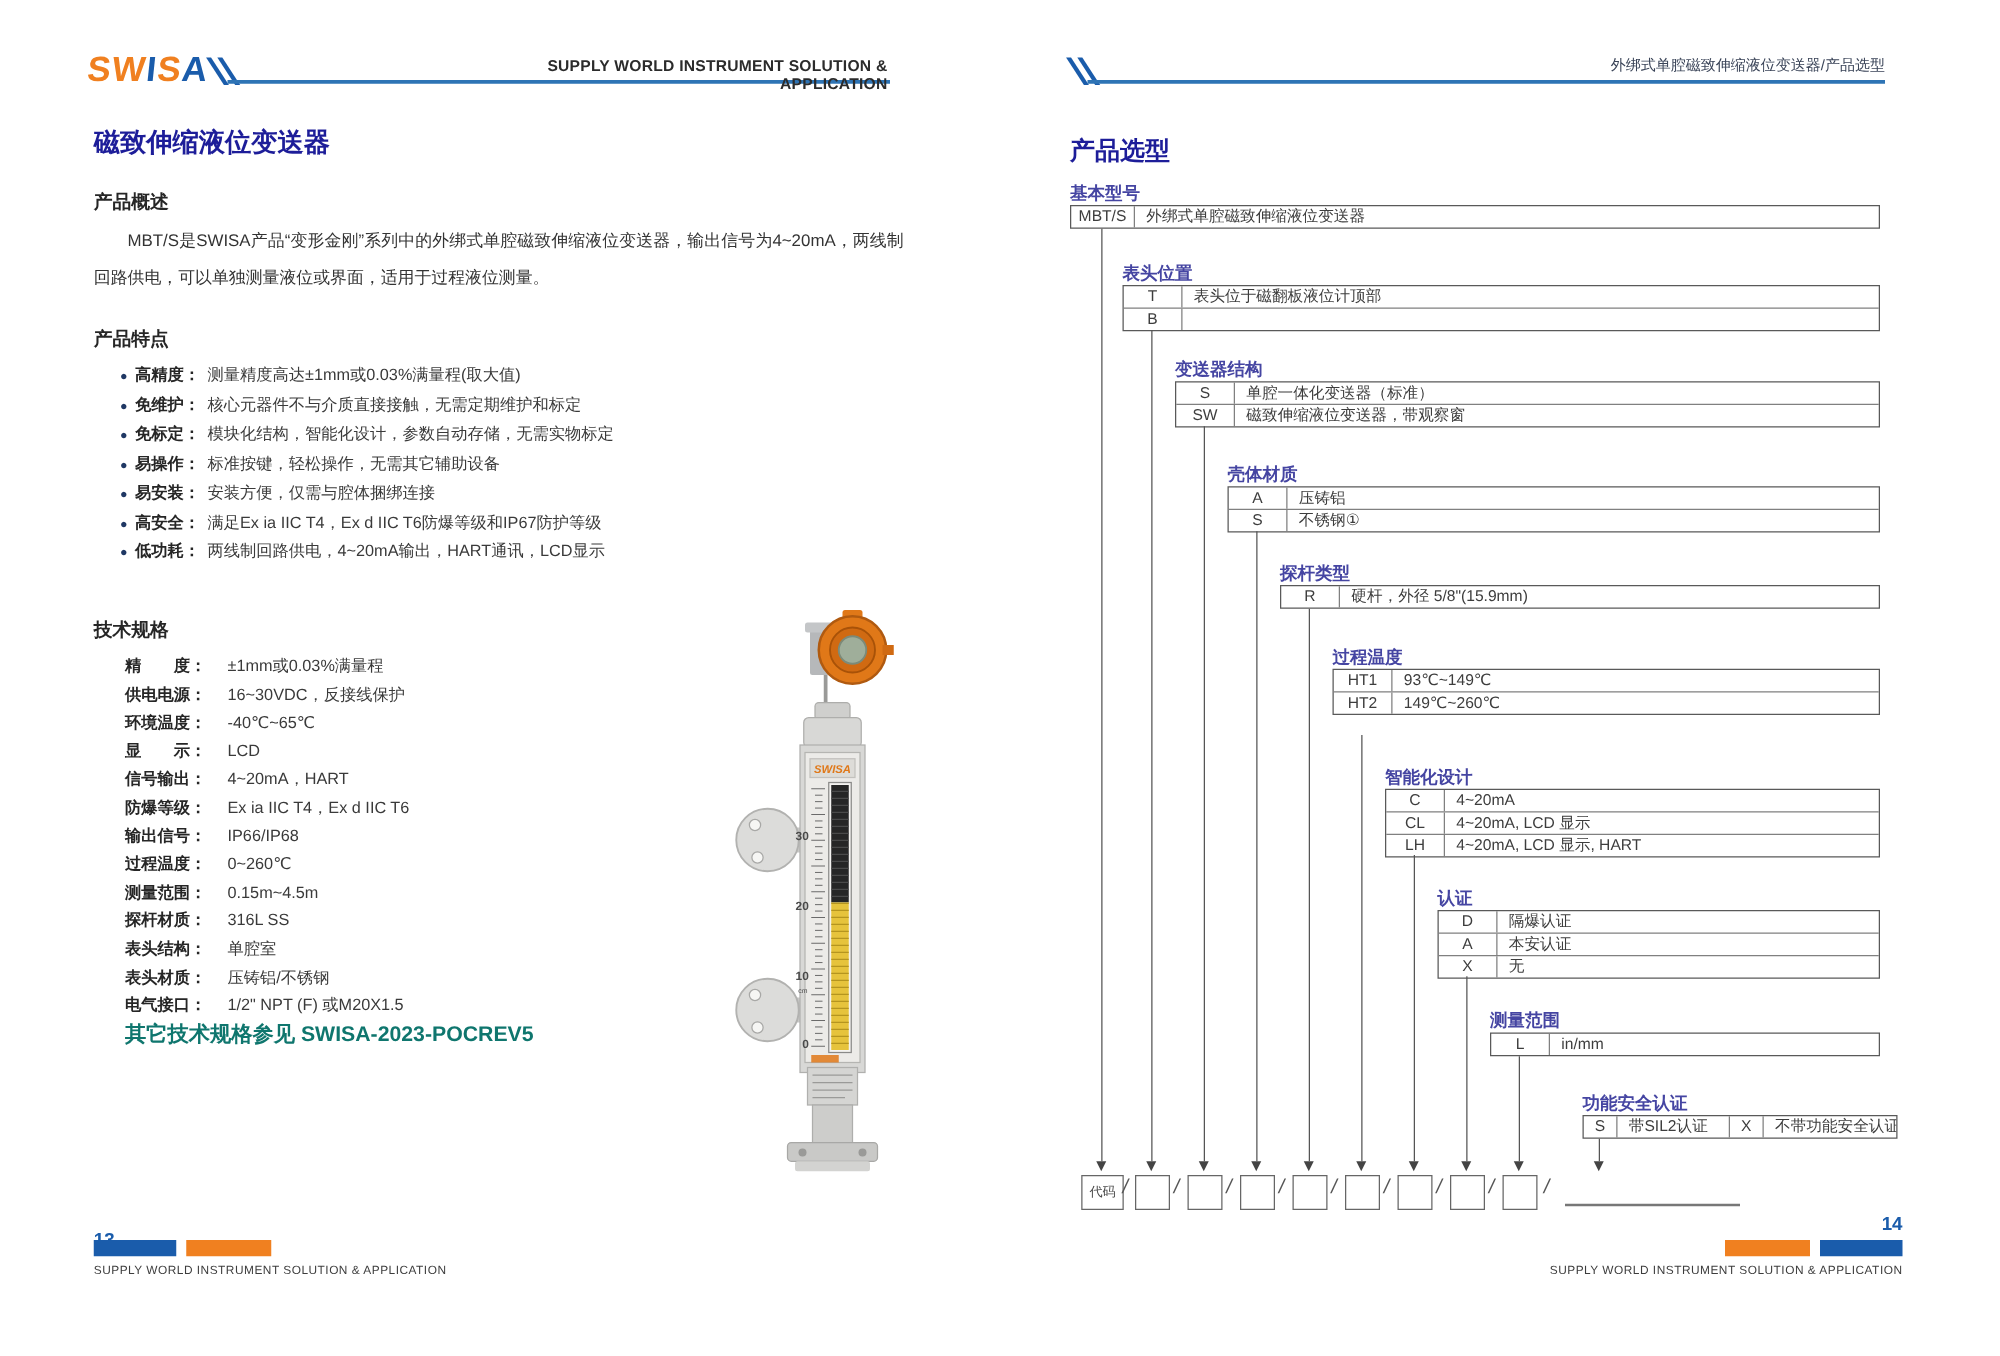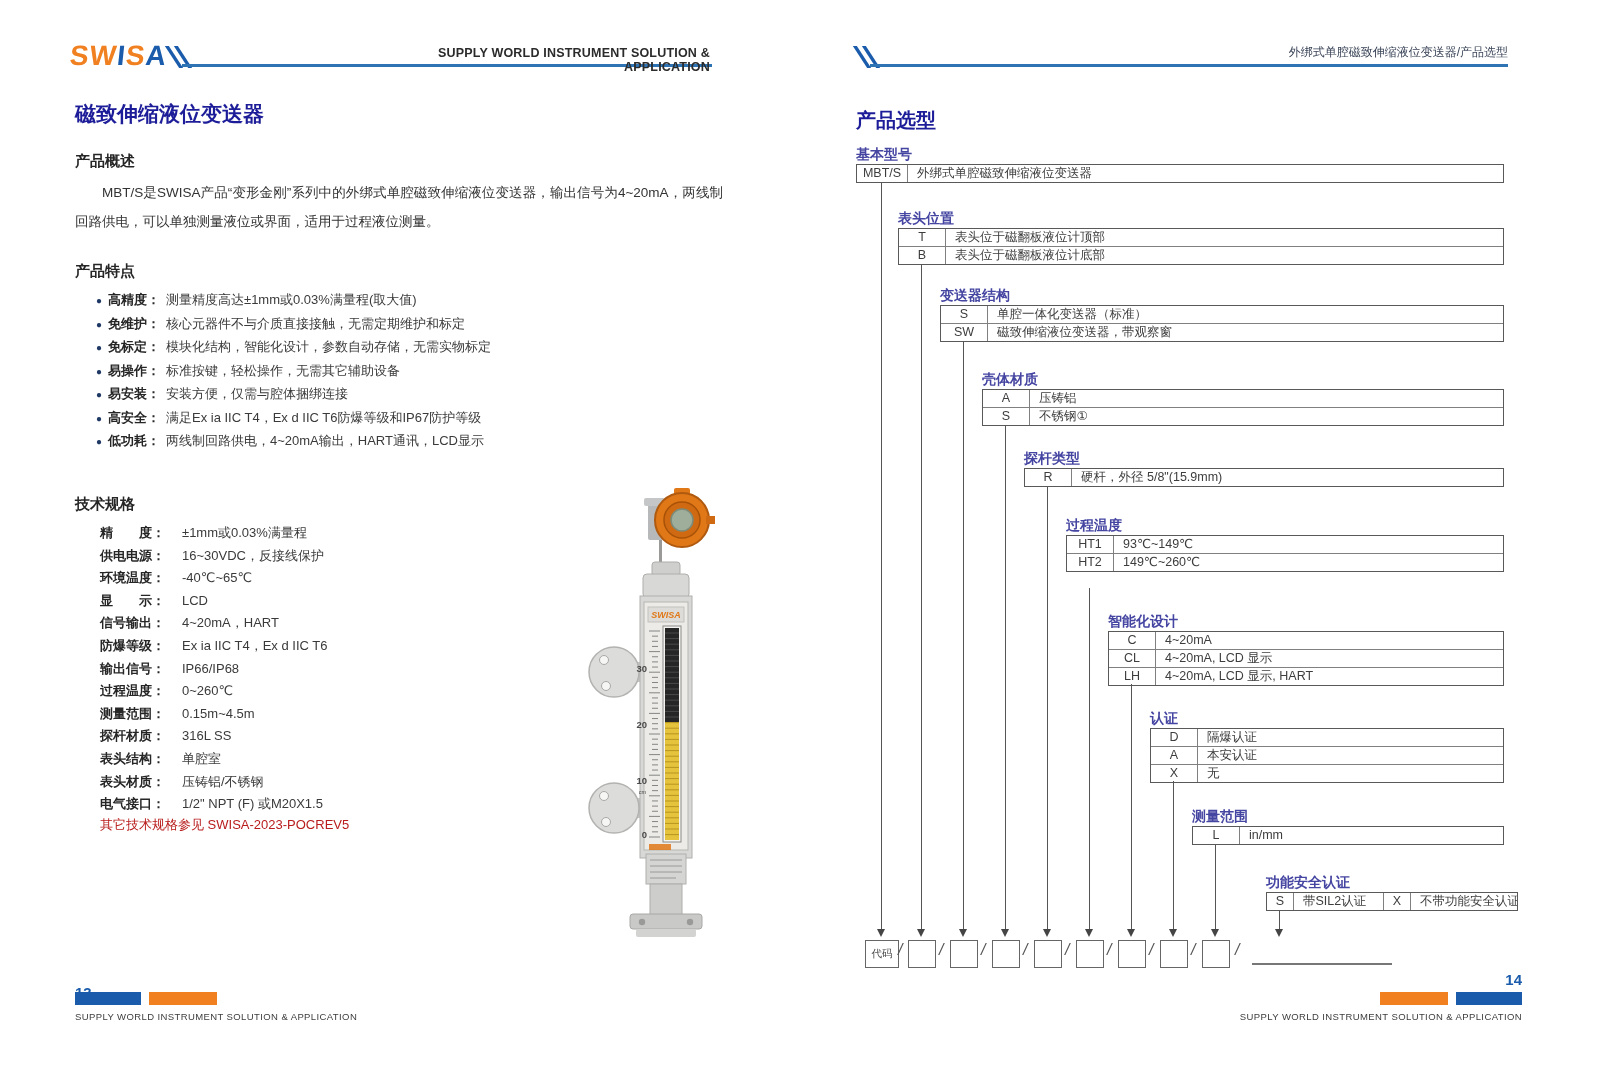--- a/index.html
+++ b/index.html
@@ -25,21 +25,21 @@
               color:#333;text-indent:2em;text-align:justify;}
   .features{position:absolute;left:96px;top:291px;}
   .feat-row{display:flex;align-items:baseline;height:23.5px;font-size:13px;}
   .feat-bullet{color:#1f3864;font-size:10px;width:12px;}
   .feat-term{font-weight:bold;color:#262626;width:58px;}
   .feat-desc{color:#3a3a3a;}
   .specs{position:absolute;left:100px;top:524px;}
   .spec-row{display:flex;align-items:baseline;height:22.6px;font-size:13px;}
   .spec-label{font-weight:bold;color:#262626;width:82px;}
   .spec-value{color:#3a3a3a;}
-  .spec-note{position:absolute;left:100px;top:816px;font-size:13px;font-weight:normal;color:#b91c1c;}
+  .spec-note{position:absolute;left:100px;top:816px;font-size:17px;font-weight:bold;color:#0f766e;}
   
   .page-num{position:absolute;top:971px;font-size:15px;color:#1a5cab;font-weight:bold;}
   .bar{position:absolute;top:992px;height:13px;}
   .foot-tagline{position:absolute;top:1011px;font-size:9.5px;color:#3d3d3d;letter-spacing:.4px;}
   
   .r-title{position:absolute;left:856px;top:107px;font-size:20px;font-weight:bold;color:#1d1d99;}
   .sel-label{position:absolute;font-size:14px;font-weight:bold;color:#4545a2;white-space:nowrap;}
   .sel-table{position:absolute;border:1.5px solid #595959;background:#fff;}
   .sel-row{display:flex;height:17px;line-height:17px;font-size:12.5px;color:#3d3d3d;}
   .sel-row + .sel-row{border-top:1px solid #808080;}
@@ -337,21 +337,20 @@
       <div class="vline" style="left: 881px; top: 183px; height: 746px;"></div>
       <div class="varrow" style="left: 877px; top: 929px;"></div>
       <div class="sel-label" style="left: 898px; top: 210px;">表头位置</div>
       <div class="sel-table" style="left: 898px; top: 228px; width: 604px;">
         <div class="sel-row">
           <div class="cell-code" style="width: 46px;">T</div>
           <div class="cell-desc">表头位于磁翻板液位计顶部</div>
         </div>
         <div class="sel-row">
           <div class="cell-code" style="width: 46px;">B</div>
-          <div class="cell-desc">表头位于磁翻板液位计底部</div>
         </div>
       </div>
       <div class="vline" style="left: 921px; top: 264px; height: 665px;"></div>
       <div class="varrow" style="left: 917px; top: 929px;"></div>
       <div class="sel-label" style="left: 940px; top: 287px;">变送器结构</div>
       <div class="sel-table" style="left: 940px; top: 305px; width: 562px;">
         <div class="sel-row">
           <div class="cell-code" style="width: 46px;">S</div>
           <div class="cell-desc">单腔一体化变送器（标准）</div>
         </div>

